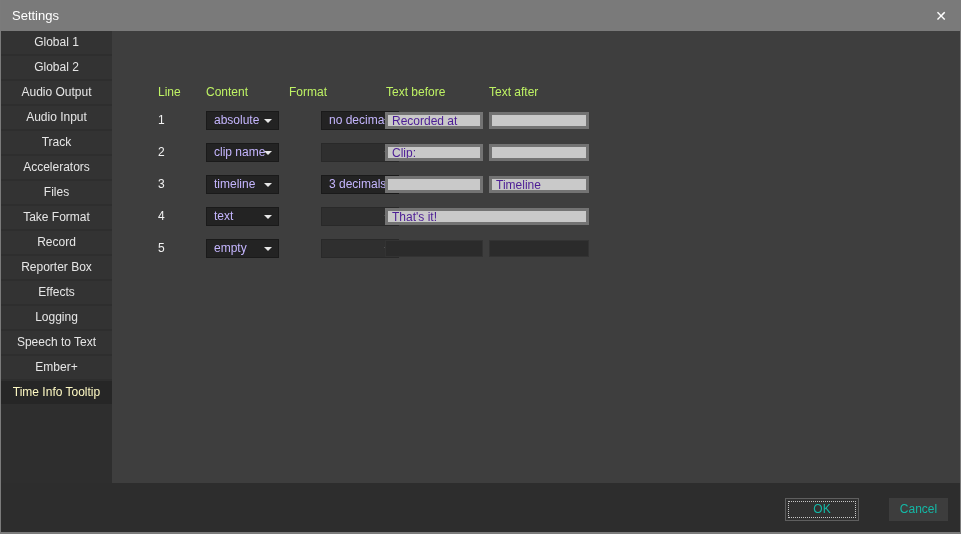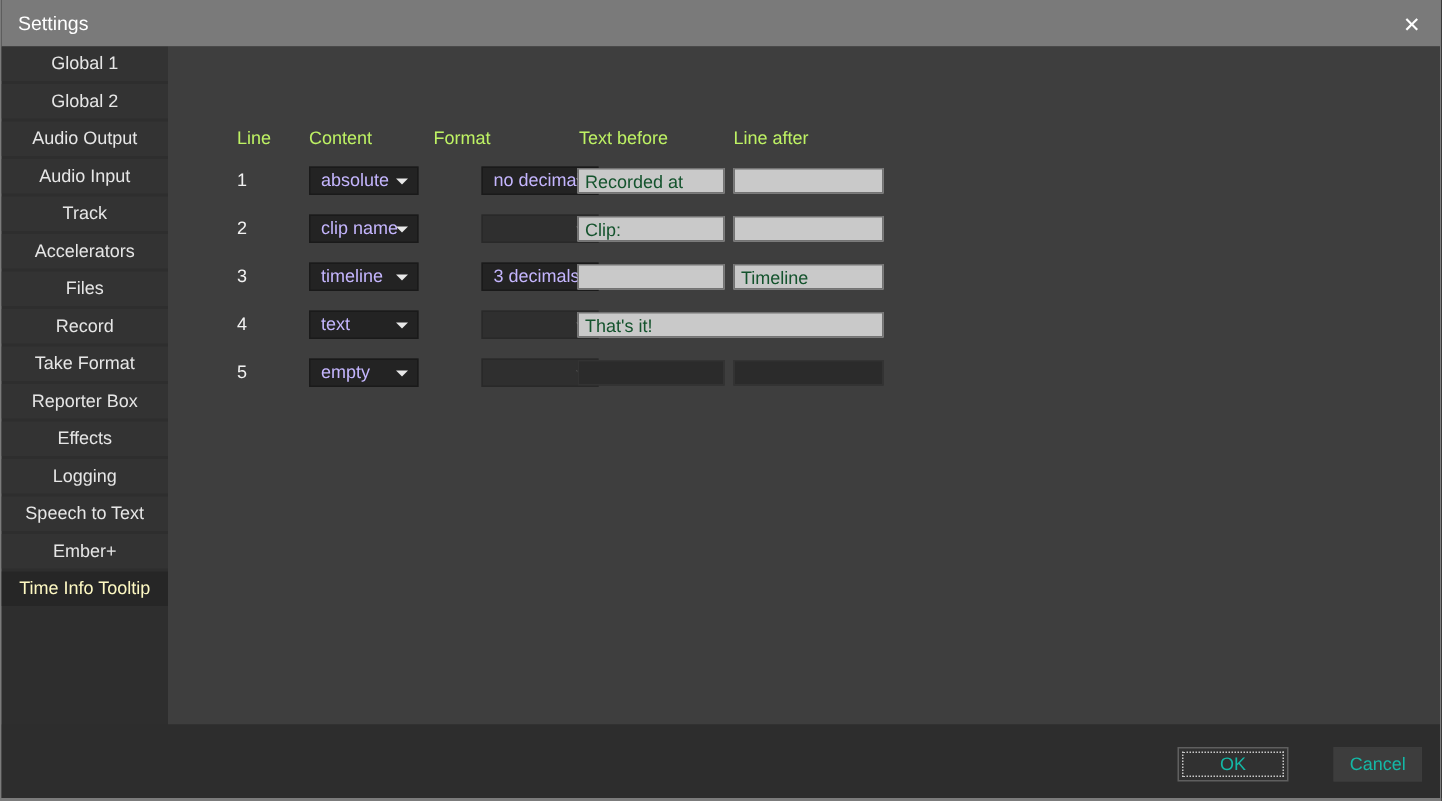--- a/index.html
+++ b/index.html
@@ -65,22 +65,22 @@
     position:absolute; right:6px; top:7px;
     width:0; height:0;
     border-left:4px solid transparent; border-right:4px solid transparent;
     border-top:4px solid #e8e8e8;
   }
   .dropdown.disabled { background:#2f2f2f; border-color:#292929; }
   .dropdown.disabled .arrow { border-top-color:#6f6f6f; }
 
   input.field {
     position:absolute; top:1px; height:17px;
-    background:#c9c9c9; border:1px solid #737373;
-    color:#14532d; font-size:12px; padding:0 4px;
+    background:#c9c9c9; border:3px solid #737373;
+    color:#4c1d95; font-size:12px; padding:0 4px;
     font-family:"Liberation Sans","DejaVu Sans",sans-serif;
     outline:none;
   }
   .f-before { left:273px; width:98px; }
   .f-after  { left:377px; width:100px; }
   .f-wide   { left:273px; width:204px; }
   input.field.off {
     background:#2b2b2b; border:1px solid #333333; color:#8a8a8a;
   }
 
@@ -115,37 +115,37 @@
   </div>
 
   <div class="sidebar">
     <div class="side-item">Global 1</div>
     <div class="side-item">Global 2</div>
     <div class="side-item">Audio Output</div>
     <div class="side-item">Audio Input</div>
     <div class="side-item">Track</div>
     <div class="side-item">Accelerators</div>
     <div class="side-item">Files</div>
+    <div class="side-item">Take Format</div>
     <div class="side-item">Record</div>
-    <div class="side-item">Take Format</div>
     <div class="side-item">Reporter Box</div>
     <div class="side-item">Effects</div>
     <div class="side-item">Logging</div>
     <div class="side-item">Speech to Text</div>
     <div class="side-item">Ember+</div>
     <div class="side-item selected">Time Info Tooltip</div>
   </div>
 
   <div class="content">
 
     <span class="hdr hdr-line">Line</span>
     <span class="hdr hdr-content">Content</span>
     <span class="hdr hdr-format">Format</span>
     <span class="hdr hdr-before">Text before</span>
-    <span class="hdr hdr-after">Line after</span>
+    <span class="hdr hdr-after">Text after</span>
 
     <div class="row" style="top:80px;">
       <span class="line-num">1</span>
       <div class="dropdown dd-content">
         <span>absolute</span>
         <span class="arrow"></span>
       </div>
       <div class="dropdown dd-format">
         <span>no decimals</span>
         <span class="arrow"></span>

